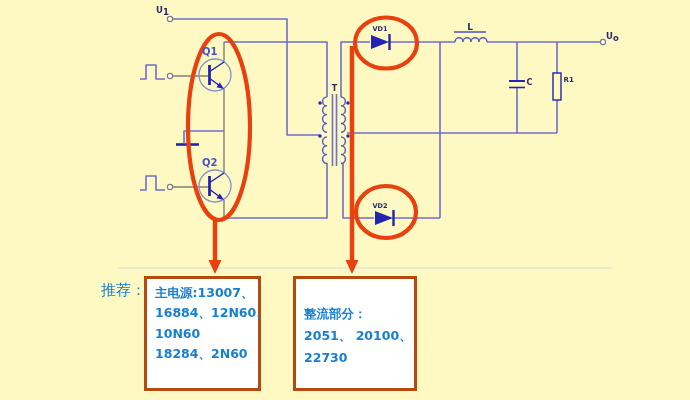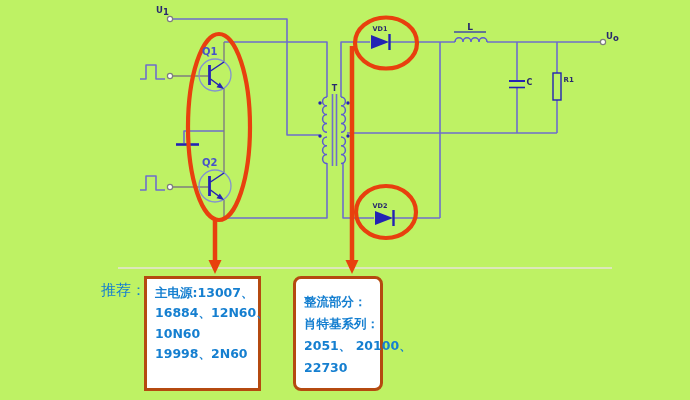--- a/index.html
+++ b/index.html
@@ -1,16 +1,16 @@
 <!DOCTYPE html>
 <html style="--wire: #6e6ecb; --coil: #5b5bd0; --component: #2323b4; --lead: #7e7e7e; --transistor-ring: #8393cf; --annotation: #e8400e; --box-border: #b54a10; --text-blue: #157fd0; --label-navy: #28286e; --qlabel-blue: #4653c8; --faint-line: #e6e3d8;"><head>
 <meta charset="utf-8">
 <style>
   html,body{margin:0;padding:0;background:#fff;}
-  #canvas{position:relative;width:690px;height:400px;background:#bef264;overflow:hidden;
+  #canvas{position:relative;width:690px;height:400px;background:#fef9c3;overflow:hidden;
           font-family:"DejaVu Sans","Liberation Sans",sans-serif;}
   #schem{position:absolute;left:0;top:0;}
 
   
   .w   {stroke:var(--wire,#6e6ecb);stroke-width:1.6;fill:none;stroke-linejoin:round;}
   .coil{stroke:var(--coil,#5b5bd0);stroke-width:1.5;fill:none;}
   .ld  {stroke:var(--lead,#7e7e7e);stroke-width:1.4;fill:none;}
   .cp  {stroke:var(--component,#2323b4);fill:none;}
   .cf  {fill:var(--component,#2323b4);stroke:none;}
   .ring{stroke:var(--transistor-ring,#8393cf);stroke-width:1.3;fill:none;}
@@ -21,21 +21,21 @@
 
   text.navy {fill:var(--label-navy,#28286e);font-weight:700;}
   text.qlab {fill:var(--qlabel-blue,#4653c8);font-size:10px;font-weight:700;}
 
   
   .rec-label{position:absolute;left:101px;top:281px;color:var(--text-blue,#157fd0);
              font-size:15px;font-weight:400;white-space:nowrap;}
   .note-box{position:absolute;top:276px;height:115px;border:3px solid var(--box-border,#b54a10);
             box-sizing:border-box;background:#fff;}
   .note-box.b1{left:144px;width:117px;padding:4px 4px 0 8px;}
-  .note-box.b2{left:293px;width:90px;padding:12px 4px 0 8px;border-radius:8px;}
+  .note-box.b2{left:293px;width:124px;padding:24px 4px 0 8px;}
   .note-line{color:var(--text-blue,#157fd0);font-size:12.5px;font-weight:700;white-space:nowrap;}
   .b1 .note-line{line-height:20.3px;}
   .b2 .note-line{line-height:22px;}
 </style>
 </head>
 <body>
 
 <div id="canvas">
 
   <svg id="schem" width="690" height="400" viewBox="0 0 690 400">
@@ -145,23 +145,22 @@
     <text class="navy" x="526.5" y="85" font-size="8">C</text>
     <text class="navy" x="563.5" y="82" font-size="7">R1</text>
   </svg>
 
   <div class="rec-label">推荐：</div>
 
   <div class="note-box b1">
     <div class="note-line">主电源:13007、</div>
     <div class="note-line">16884、12N60、</div>
     <div class="note-line">10N60</div>
-    <div class="note-line">19998、2N60</div>
+    <div class="note-line">18284、2N60</div>
   </div>
 
   <div class="note-box b2">
     <div class="note-line">整流部分：</div>
-    <div class="note-line">肖特基系列：</div>
     <div class="note-line">2051、 20100、</div>
     <div class="note-line">22730</div>
   </div>
 
 </div>
 
 </body></html>

